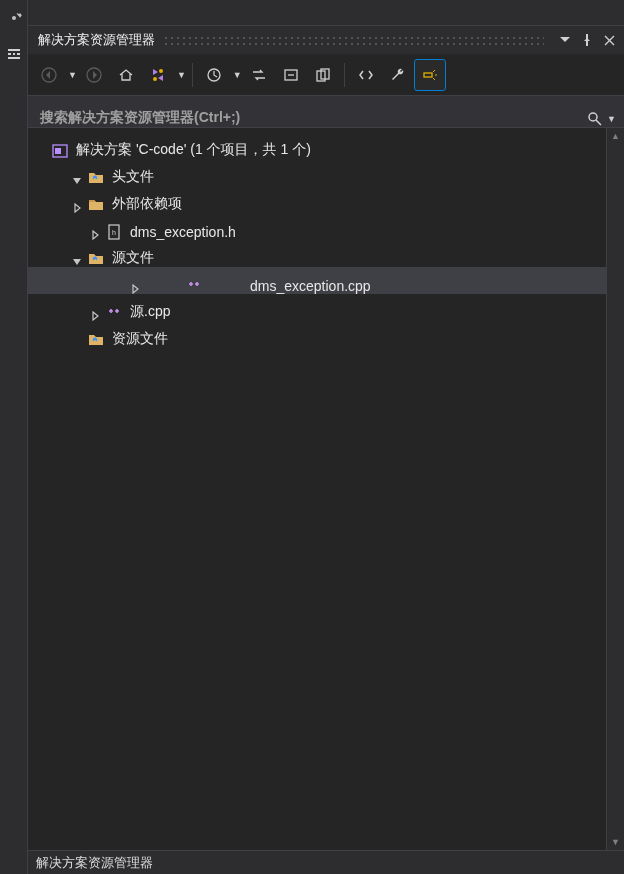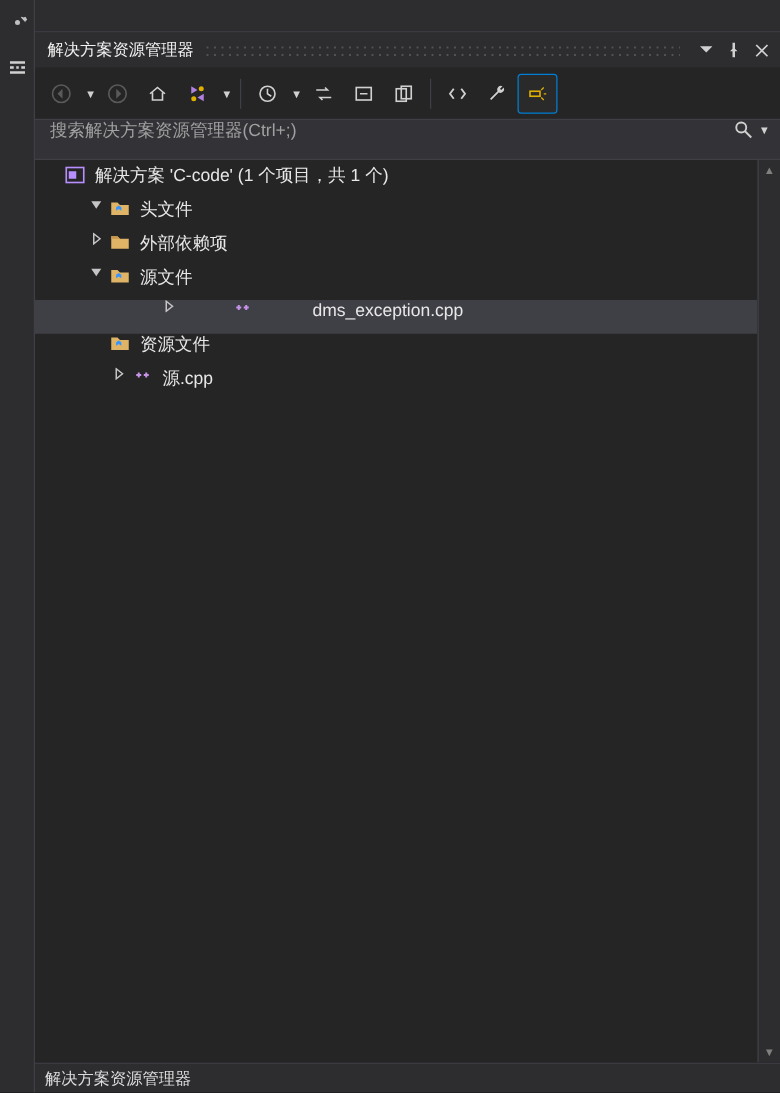--- a/index.html
+++ b/index.html
@@ -68,26 +68,27 @@
     color:#d0d0d0;
   }
   .toolbar .tbtn.disabled { color:#5a5a5a; cursor:default;}
   .toolbar .tbtn.active { outline:1px solid #007fd4; background:#2a2a2b;}
   .toolbar .sep { width:1px; height:24px; background:#3f3f46; margin:0 4px; }
   .toolbar .drop { display:flex; align-items:center;}
   .toolbar .drop .caret { margin-left:2px; font-size:9px; color:#d0d0d0;}
 
   .search-row {
     height: 32px;
-    display:flex; align-items:flex-start;
+    display:flex; align-items:flex-end;
     padding:0 8px;
     background:#333337;
     border-bottom:1px solid #3f3f46;
     font-size:14px;
     color:#a0a0a0;
+    font-weight:bold;
   }
   .search-row .placeholder-text { flex:1; padding-left:4px; }
   .search-row .search-btn { display:flex; align-items:center; gap:2px; cursor:pointer;}
 
   .tree-area {
     flex:1;
     position:relative;
     display:flex;
     overflow:hidden;
     background:#252526;
@@ -102,21 +103,21 @@
     width:18px;
     background:#2d2d30;
     display:flex; flex-direction:column; align-items:center;
     border-left:1px solid #3f3f46;
   }
   .scrollbar .arrow { height:16px; display:flex; align-items:center; justify-content:center; font-size:9px; color:#808080; cursor:pointer;}
   .scrollbar .track { flex:1; width:100%; position:relative;}
 
   .row {
     height:27px;
-    display:flex; align-items:flex-start;
+    display:flex; align-items:flex-end;
     padding-left:6px;
     white-space:nowrap;
     color:#e8e8e8;
     cursor:default;
   }
   .row.selected { background:#3f3f46;gap:40px; }
   .row .indent { display:inline-block; }
   .row .twisty {
     width:14px; display:inline-flex; justify-content:center; align-items:center;
     color:#c5c5c5; font-size:10px; margin-right:2px;
@@ -304,20 +305,35 @@
           </span>
           <span class="ico">
             <svg width="16" height="16" viewBox="0 0 16 16">
               <path fill="#e0b466" d="M1 3h5l2 2h7v8H1z"></path>
               <path fill="#c8984a" d="M1 3h5l2 2H1z"></path>
             </svg>
           </span>
           <span class="label">外部依赖项</span>
         </div>
         <div class="row">
+          <span class="indent" style="width: 54px;"></span>
+          <span class="twisty">
+            <svg width="10" height="10" viewBox="0 0 10 10">
+              <path fill="none" stroke="#c5c5c5" stroke-width="1.2" d="M3 1l5 4-5 4z"></path>
+            </svg>
+          </span>
+          <span class="ico">
+            <svg width="16" height="16" viewBox="0 0 16 16">
+              <rect x="3" y="1" width="10" height="14" fill="none" stroke="#d0d0d0" stroke-width="1.2"></rect>
+              <text x="8" y="11" font-size="7" text-anchor="middle" fill="#d0d0d0">h</text>
+            </svg>
+          </span>
+          <span class="label">dms_exception.h</span>
+        </div>
+        <div class="row">
           <span class="indent" style="width: 36px;"></span>
           <span class="twisty">
             <svg width="10" height="10" viewBox="0 0 10 10">
               <path fill="#c5c5c5" d="M1 2l8 0-4 6z"></path>
             </svg>
           </span>
           <span class="ico">
             <svg width="16" height="16" viewBox="0 0 16 16">
               <path fill="#e0b466" d="M1 3h5l2 2h7v8H1z"></path>
               <path fill="#3794ff" d="M10 9l3 2v4l-3-2-3 2v-4z" transform="translate(0,-1) scale(0.7)"></path>
@@ -333,43 +349,43 @@
             </svg>
           </span>
           <span class="ico">
             <svg width="16" height="16" viewBox="0 0 16 16">
               <path stroke="#c792ea" stroke-width="1.6" fill="none" d="M3 6h4M5 4v4M9 6h4M11 4v4"></path>
             </svg>
           </span>
           <span class="label">dms_exception.cpp</span>
         </div>
         <div class="row">
+          <span class="indent" style="width: 54px;"></span>
+          <span class="twisty">
+            <svg width="10" height="10" viewBox="0 0 10 10">
+              <path fill="none" stroke="#c5c5c5" stroke-width="1.2" d="M3 1l5 4-5 4z"></path>
+            </svg>
+          </span>
+          <span class="ico">
+            <svg width="16" height="16" viewBox="0 0 16 16">
+              <path stroke="#c792ea" stroke-width="1.6" fill="none" d="M3 6h4M5 4v4M9 6h4M11 4v4"></path>
+            </svg>
+          </span>
+          <span class="label">源.cpp</span>
+        </div>
+        <div class="row">
           <span class="indent" style="width: 36px;"></span>
           <span class="twisty none"></span>
           <span class="ico">
             <svg width="16" height="16" viewBox="0 0 16 16">
               <path fill="#e0b466" d="M1 3h5l2 2h7v8H1z"></path>
               <path fill="#3794ff" d="M10 9l3 2v4l-3-2-3 2v-4z" transform="translate(0,-1) scale(0.7)"></path>
             </svg>
           </span>
           <span class="label">资源文件</span>
-        </div>
-        <div class="row">
-          <span class="indent" style="width: 54px;"></span>
-          <span class="twisty">
-            <svg width="10" height="10" viewBox="0 0 10 10">
-              <path fill="none" stroke="#c5c5c5" stroke-width="1.2" d="M3 1l5 4-5 4z"></path>
-            </svg>
-          </span>
-          <span class="ico">
-            <svg width="16" height="16" viewBox="0 0 16 16">
-              <path stroke="#c792ea" stroke-width="1.6" fill="none" d="M3 6h4M5 4v4M9 6h4M11 4v4"></path>
-            </svg>
-          </span>
-          <span class="label">源.cpp</span>
         </div>
       </div>
     <div class="scrollbar">
       <div class="arrow">▲</div>
       <div class="track"></div>
       <div class="arrow">▼</div>
     </div>
   </div>
 
   <div class="footer">

